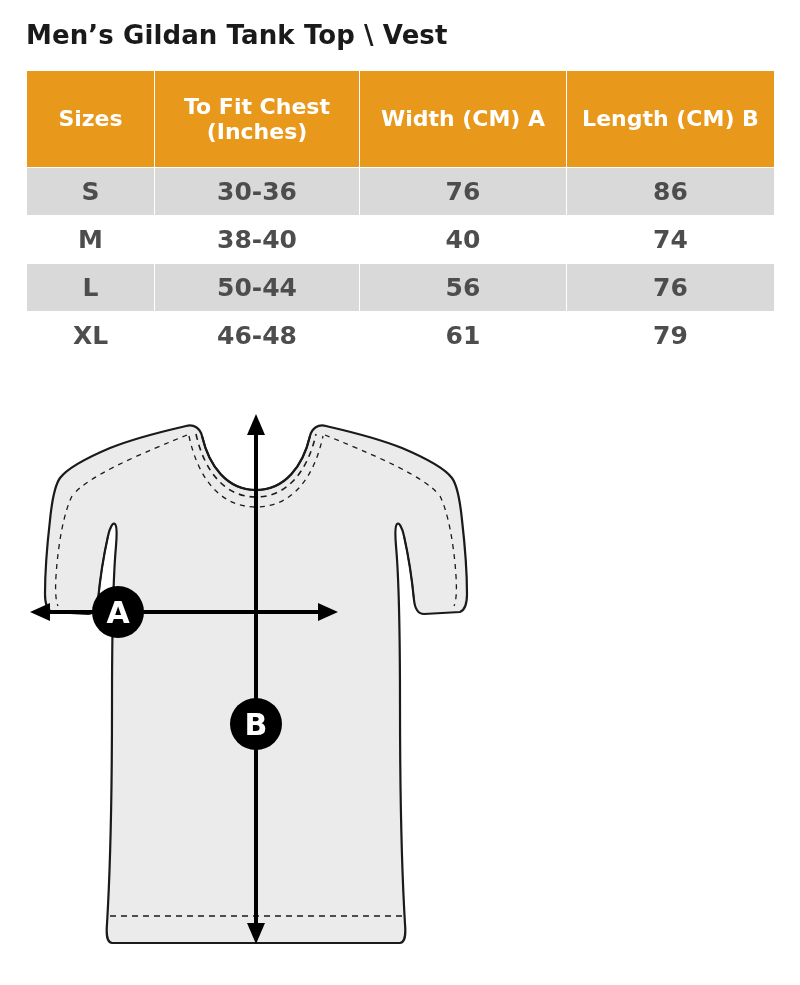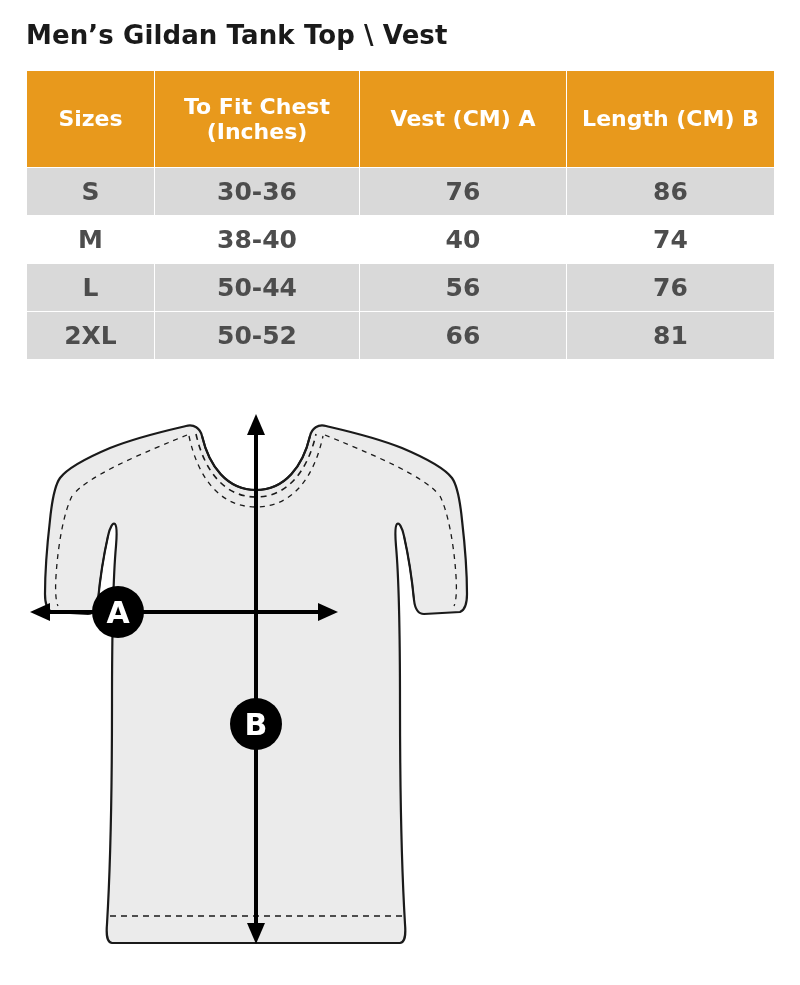--- a/index.html
+++ b/index.html
@@ -100,21 +100,21 @@
     <colgroup>
       <col class="c1">
         <col class="c2">
         <col class="c3">
         <col class="c4">
     </colgroup>
     <thead>
       <tr>
         <th>Sizes</th>
         <th>To Fit Chest (Inches)</th>
-        <th>Vest (CM) A</th>
+        <th>Width (CM) A</th>
         <th>Length  (CM) B</th>
       </tr>
     </thead>
     <tbody>
       <tr class="odd">
         <td>S</td>
         <td>30-36</td>
         <td>76</td>
         <td>86</td>
       </tr>
@@ -123,25 +123,25 @@
         <td>38-40</td>
         <td>40</td>
         <td>74</td>
       </tr>
       <tr class="odd">
         <td>L</td>
         <td>50-44</td>
         <td>56</td>
         <td>76</td>
       </tr>
-      <tr class="odd">
-        <td>2XL</td>
-        <td>50-52</td>
-        <td>66</td>
-        <td>81</td>
+      <tr class="even">
+        <td>XL</td>
+        <td>46-48</td>
+        <td>61</td>
+        <td>79</td>
       </tr>
     </tbody>
   </table>
 
   <div class="diagram">
     <svg width="800" height="581" viewBox="0 0 800 581" xmlns="http://www.w3.org/2000/svg">
 
       <g>
         <path d="M186,22
                  C178,24 140,32 110,44

